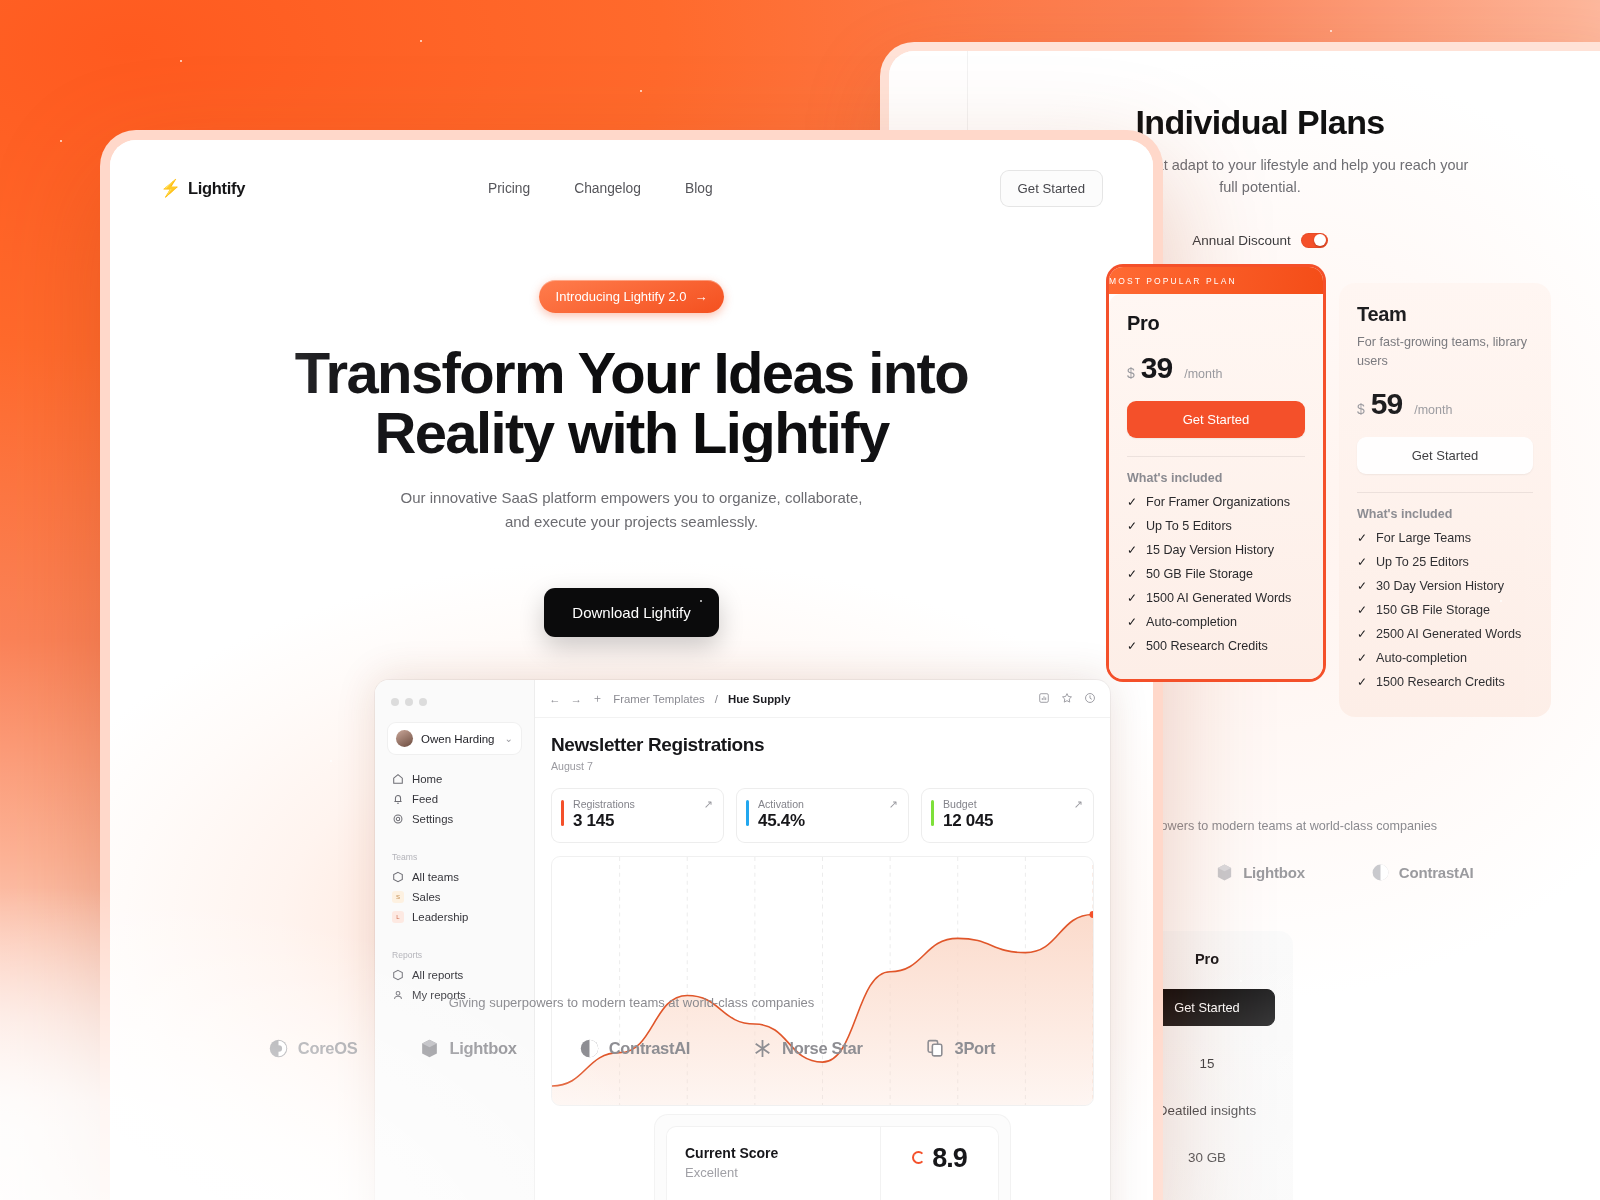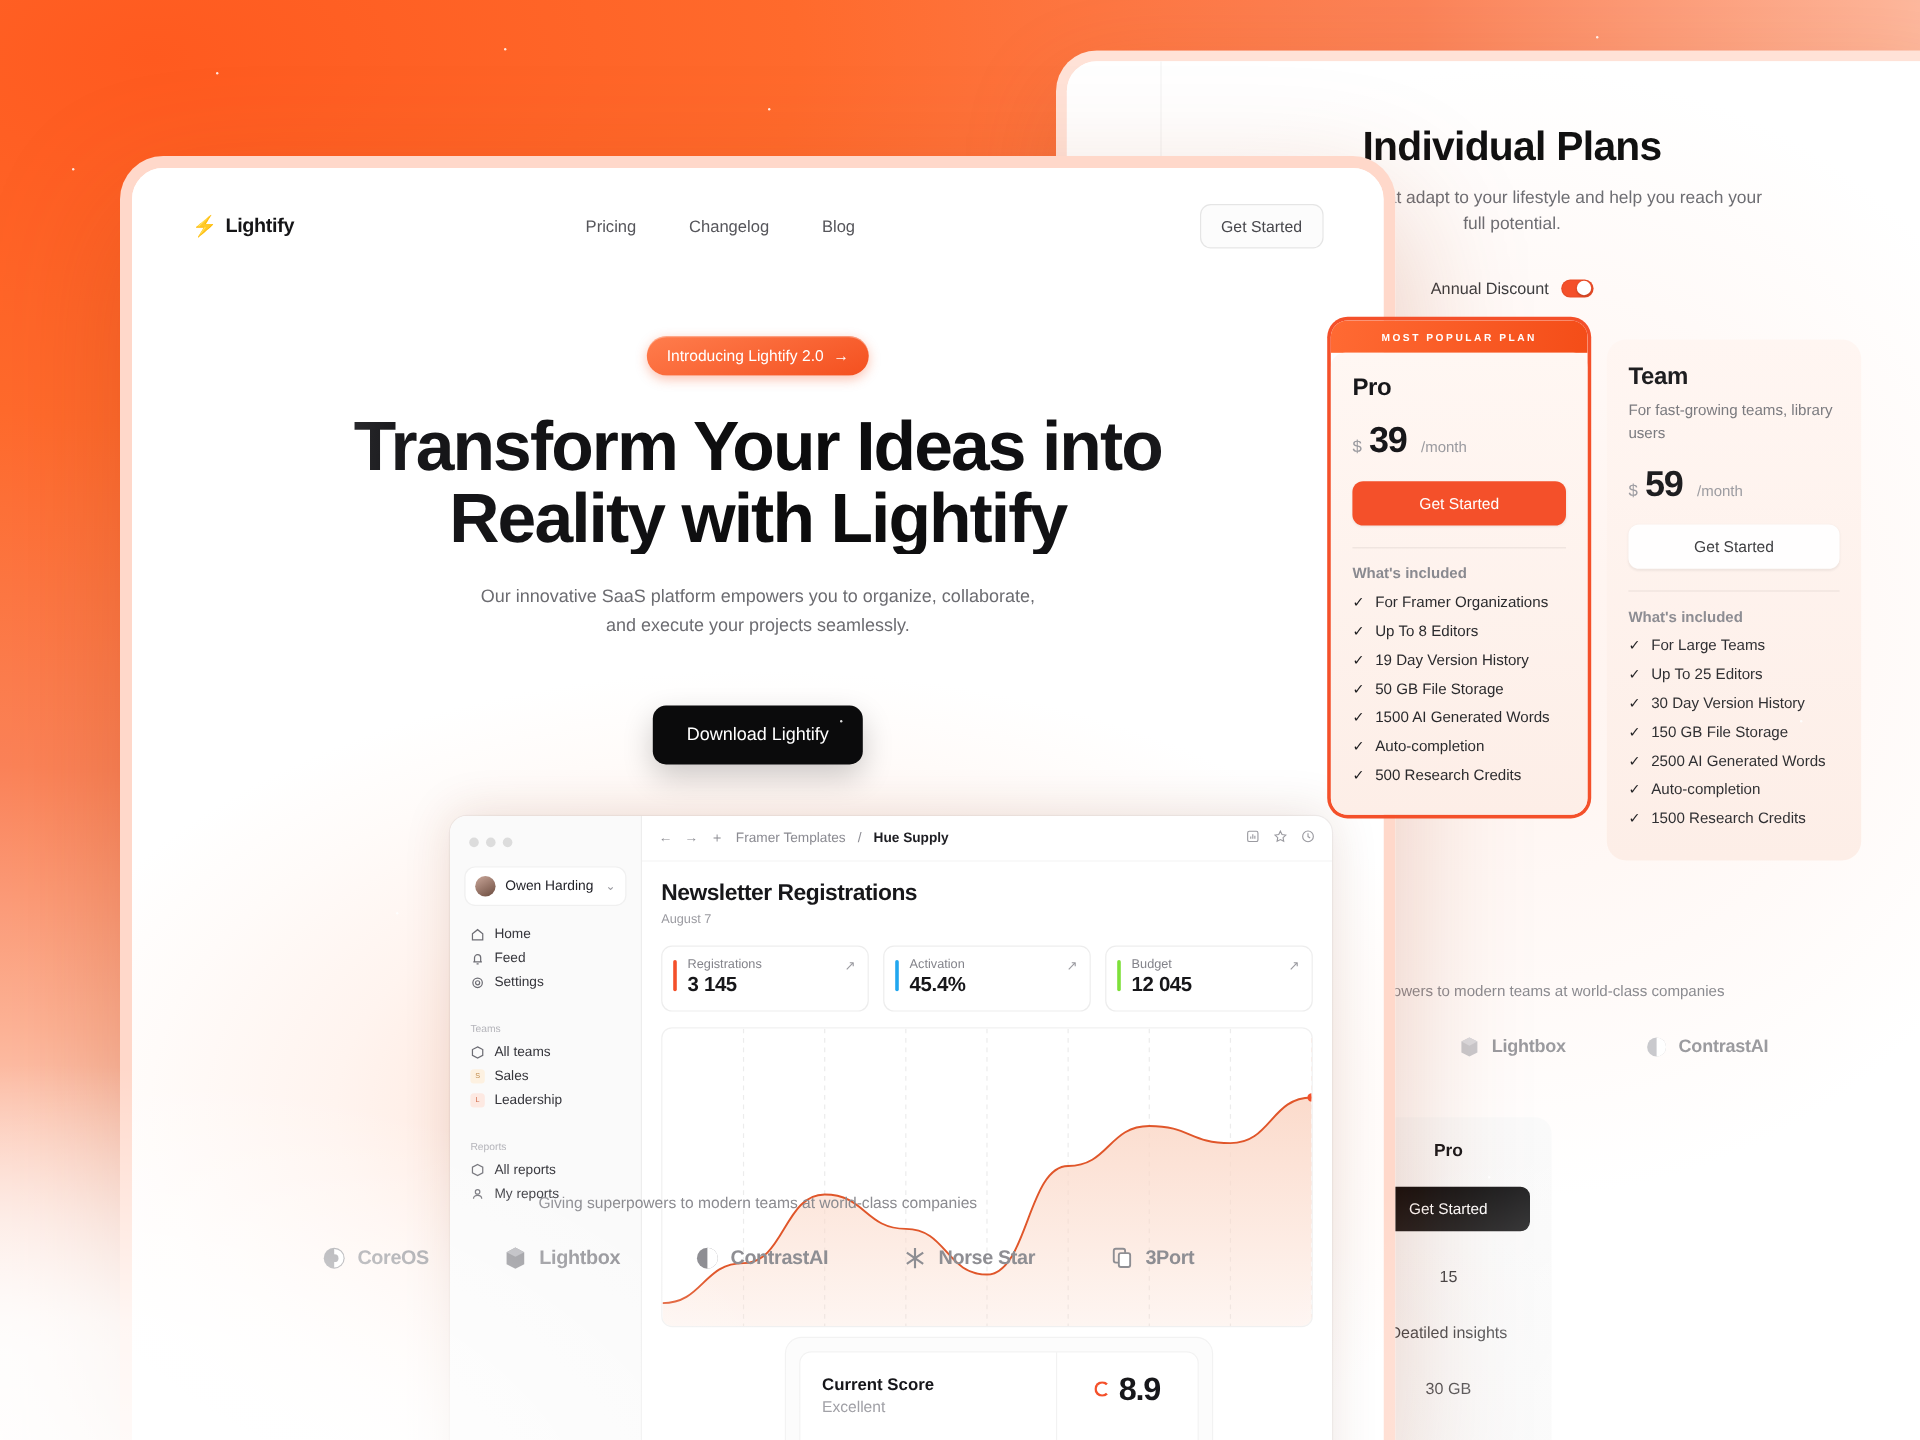--- a/index.html
+++ b/index.html
@@ -84,22 +84,22 @@
     position:relative; flex:0 0 auto;
   }
   .plan.ghost{ opacity:.97; }
   .plan.featured{
     width:214px; padding:0; background:transparent; border-radius:14px;
     box-shadow:0 0 0 3px #f4502a; overflow:hidden; margin-top:-16px;
     z-index:5;
   }
   .pop-ribbon{
     background:linear-gradient(100deg,#ff6a33,#f44d18);
-    color:#fff; font-size:8.5px; letter-spacing:2.1px; font-weight:700;
-    text-align:center; padding:9px 0 8px; text-transform:uppercase;
+    color:#fff; font-size:8.5px; letter-spacing:2.1px; font-weight:400;
+    padding:9px 0 8px; text-transform:uppercase;
   }
   .plan.featured .plan-body{
     background:linear-gradient(180deg,#fff7f3 0%,#fdeee7 100%);
     border-radius:12px 12px 10px 10px; padding:18px 18px 16px;
   }
   .plan h3{ font-size:20px; font-weight:700; color:#17171a; letter-spacing:-.3px;}
   .plan .desc{ margin-top:7px; font-size:12.6px; line-height:1.5; color:#77777c; min-height:36px;}
   .price-row{ display:flex; align-items:baseline; gap:6px; margin-top:16px;}
   .price-row .cur{ font-size:14px; color:#9a9a9f; }
   .price-row .amt{ font-size:30px; font-weight:700; color:#17171a; letter-spacing:-1px;}
@@ -320,25 +320,25 @@
             </div>
             <button class="cta primary">Get Started</button>
             <div class="rule"></div>
             <div class="incl-label">What's included</div>
             <div class="feat">
                 <span class="ck">✓</span>
                 <span>For Framer Organizations</span>
               </div>
             <div class="feat">
                 <span class="ck">✓</span>
-                <span>Up To 8 Editors</span>
+                <span>Up To 5 Editors</span>
               </div>
             <div class="feat">
                 <span class="ck">✓</span>
-                <span>19 Day Version History</span>
+                <span>15 Day Version History</span>
               </div>
             <div class="feat">
                 <span class="ck">✓</span>
                 <span>50 GB File Storage</span>
               </div>
             <div class="feat">
                 <span class="ck">✓</span>
                 <span>1500 AI Generated Words</span>
               </div>
             <div class="feat">

